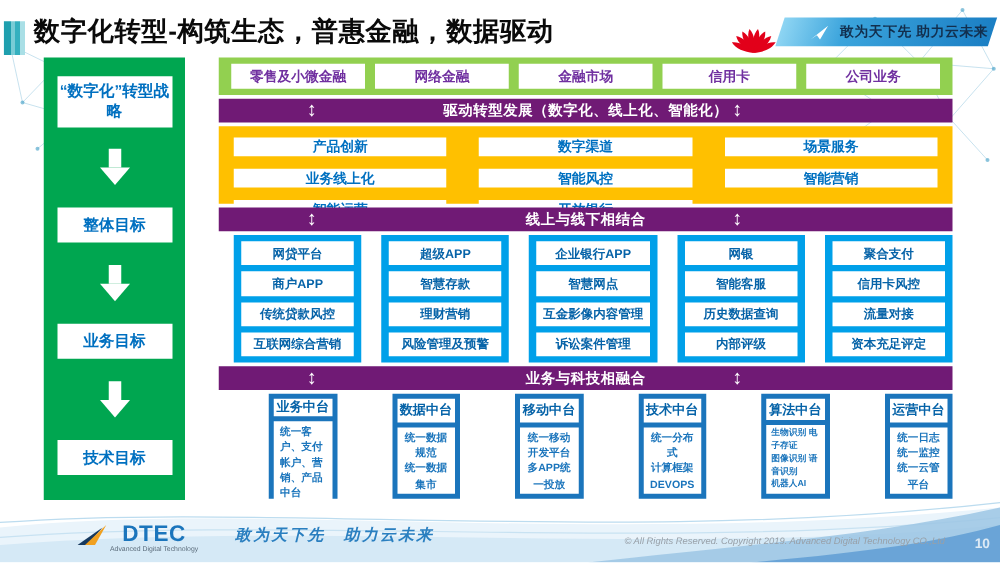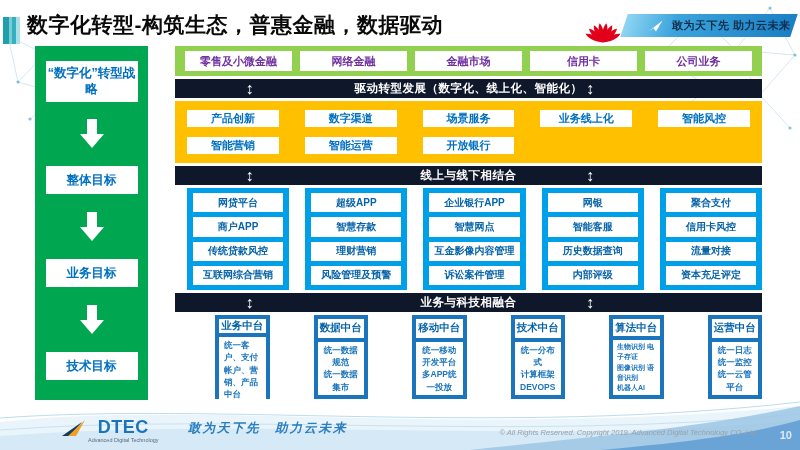--- a/index.html
+++ b/index.html
@@ -33,29 +33,29 @@
   .v-arrow::after{content:"";position:absolute;left:0;top:15px;width:0;height:0;
     border-left:12px solid transparent;border-right:12px solid transparent;border-top:14px solid #fff;}
 
   
   .panel{position:absolute;left:175px;top:46px;width:587px;display:flex;flex-direction:column;gap:3px;}
 
   .green-row{background:#92D050;height:30px;padding:5px 10px;box-sizing:border-box;display:flex;gap:8px;}
   .green-row .wbox{flex:1;background:#fff;display:flex;align-items:center;justify-content:center;
     font-size:11px;font-weight:bold;color:#7030A0;}
 
-  .gray-bar{background:#0f172a;height:19px;color:#fff;display:flex;align-items:center;justify-content:center;
+  .gray-bar{background:#701a75;height:19px;color:#fff;display:flex;align-items:center;justify-content:center;
     font-size:11.5px;font-weight:bold;position:relative;letter-spacing:.5px;}
   .ud-arrow{position:absolute;top:-1px;height:21px;display:flex;align-items:center;color:#fff;
     font-size:16px;font-weight:bold;}
   .ud-arrow::before{content:"\2195";}
   .ud-arrow.a1{left:12%;} .ud-arrow.a2{left:70%;}
 
   .yellow-section{background:#FFC000;height:62px;padding:9px 12px;box-sizing:border-box;
-    display:grid;grid-template-columns:repeat(5,1fr);column-gap:26px;row-gap:10px;}
+    display:grid;grid-template-columns:repeat(3,1fr);column-gap:26px;row-gap:10px;}
   .yellow-section .wbox{background:#fff;display:flex;align-items:center;justify-content:center;
     font-size:11px;font-weight:bold;color:#0070C0;}
 
   .blue-section{display:flex;gap:4px;height:102px;}
   .blue-col{flex:1;background:#00A0E9;padding:5px 6px;box-sizing:border-box;display:flex;flex-direction:column;gap:5px;margin-left:12px;}
   .blue-col .wbox{flex:1;background:#fff;display:flex;align-items:center;justify-content:center;
     font-size:10px;font-weight:bold;color:#0663A8;white-space:nowrap;}
 
   .bottom-section{display:flex;gap:4px;height:84px;}
   .mid-col{flex:1;background:#1B75BC;padding:4px;box-sizing:border-box;display:flex;flex-direction:column;gap:4px;margin-left:40px;}

